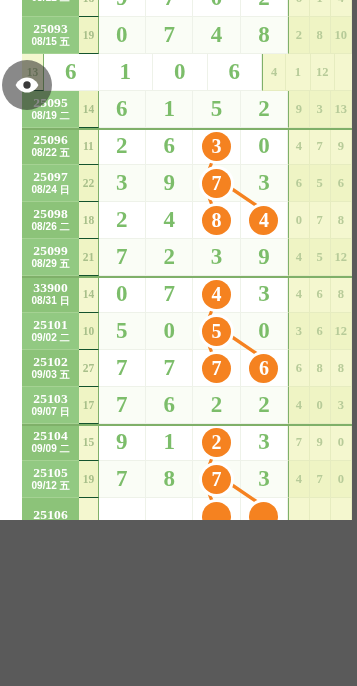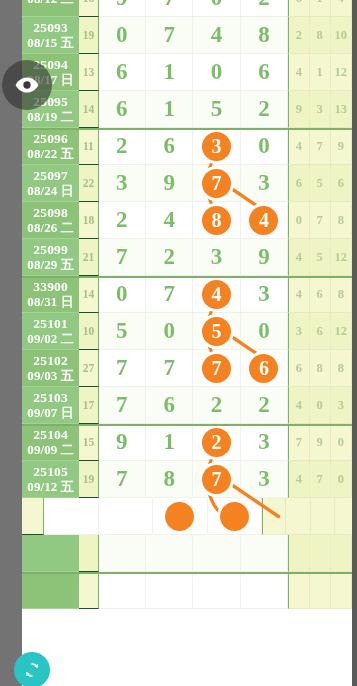--- a/index.html
+++ b/index.html
@@ -1,19 +1,19 @@
 <!DOCTYPE html>
 <html><head>
 <meta charset="utf-8">
 <style>
   * { margin:0; padding:0; box-sizing:border-box; }
   html,body{ width:357px; height:686px; overflow:hidden; background:#5a5a5a; }
   body{ font-family:"Liberation Serif", serif; }
 
-  #app{ position:relative; width:357px; height:686px; background:#737373; overflow:hidden; }
+  #app{ position:relative; width:357px; height:520px; background:#ffffff; overflow:hidden; }
 
   
   #grid{
     position:absolute; left:22px; top:0; width:330px; height:686px;
     background:#ffffff;
   }
 
   .row{
     position:relative; display:flex; width:330px; height:37px;
     align-items:stretch;
@@ -24,22 +24,22 @@
     background:#7fb069; z-index:4;
   }
 
   
   .c{ position:relative; display:flex; align-items:center; justify-content:center; }
   .c-issue{ width:66px; color:#ffffff; background:#8cc379;
             flex-direction:column; line-height:1.05;
             border-bottom:1px solid #a5d293; }
   .row.alt .c-issue{ background:#92c982; }
   .issue-no{ font-size:13.5px; font-weight:bold; letter-spacing:.2px; }
-  .issue-date{ font-size:13px; font-weight:bold; margin-top:1px; letter-spacing:.1px;
-               font-family:Liberation Serif, serif; }
+  .issue-date{ font-size:10px; font-weight:bold; margin-top:1px; letter-spacing:.1px;
+               font-family:Liberation Sans, sans-serif; }
 
   .c-sum{ width:22px; background:#f4f7cf; color:#a8bf8a; font-size:11.5px;
           font-weight:bold; border-right:1.5px solid #7fb069;
           border-bottom:1px solid #14532d; }
   .row.alt .c-sum{ background:#eff4c4; }
 
   .c-num{ width:54.5px; background:#ffffff; color:#7cbd6a;
           font-size:23px; font-weight:bold;
           border-right:1px solid #eef2e9; border-bottom:1px solid #eef2e9; }
   .row.alt .c-num{ background:#fafdf6; }
@@ -111,24 +111,20 @@
           <div class="c c-num">0</div>
           <div class="c c-num">7</div>
           <div class="c c-num">4</div>
           <div class="c c-num">8</div>
           <div class="c c-tail first">2</div>
           <div class="c c-tail">8</div>
           <div class="c c-tail">10</div>
           <div class="spacer-right"></div>
         </div>
         <div class="row">
-          <div class="c c-issue">
-            <div class="issue-no">25094</div>
-            <div class="issue-date">08/17 日</div>
-          </div>
           <div class="c c-sum">13</div>
           <div class="c c-num">6</div>
           <div class="c c-num">1</div>
           <div class="c c-num">0</div>
           <div class="c c-num">6</div>
           <div class="c c-tail first">4</div>
           <div class="c c-tail">1</div>
           <div class="c c-tail">12</div>
           <div class="spacer-right"></div>
         </div>
@@ -311,20 +307,24 @@
           <div class="c c-num">
             <div class="mark">7</div>
           </div>
           <div class="c c-num">3</div>
           <div class="c c-tail first">4</div>
           <div class="c c-tail">7</div>
           <div class="c c-tail">0</div>
           <div class="spacer-right"></div>
         </div>
         <div class="row">
+          <div class="c c-issue">
+            <div class="issue-no">25106</div>
+            <div class="issue-date"></div>
+          </div>
           <div class="c c-sum"></div>
           <div class="c c-num"></div>
           <div class="c c-num"></div>
           <div class="c c-num">
             <div class="mark blank"></div>
           </div>
           <div class="c c-num">
             <div class="mark blank"></div>
           </div>
           <div class="c c-tail first"></div>

